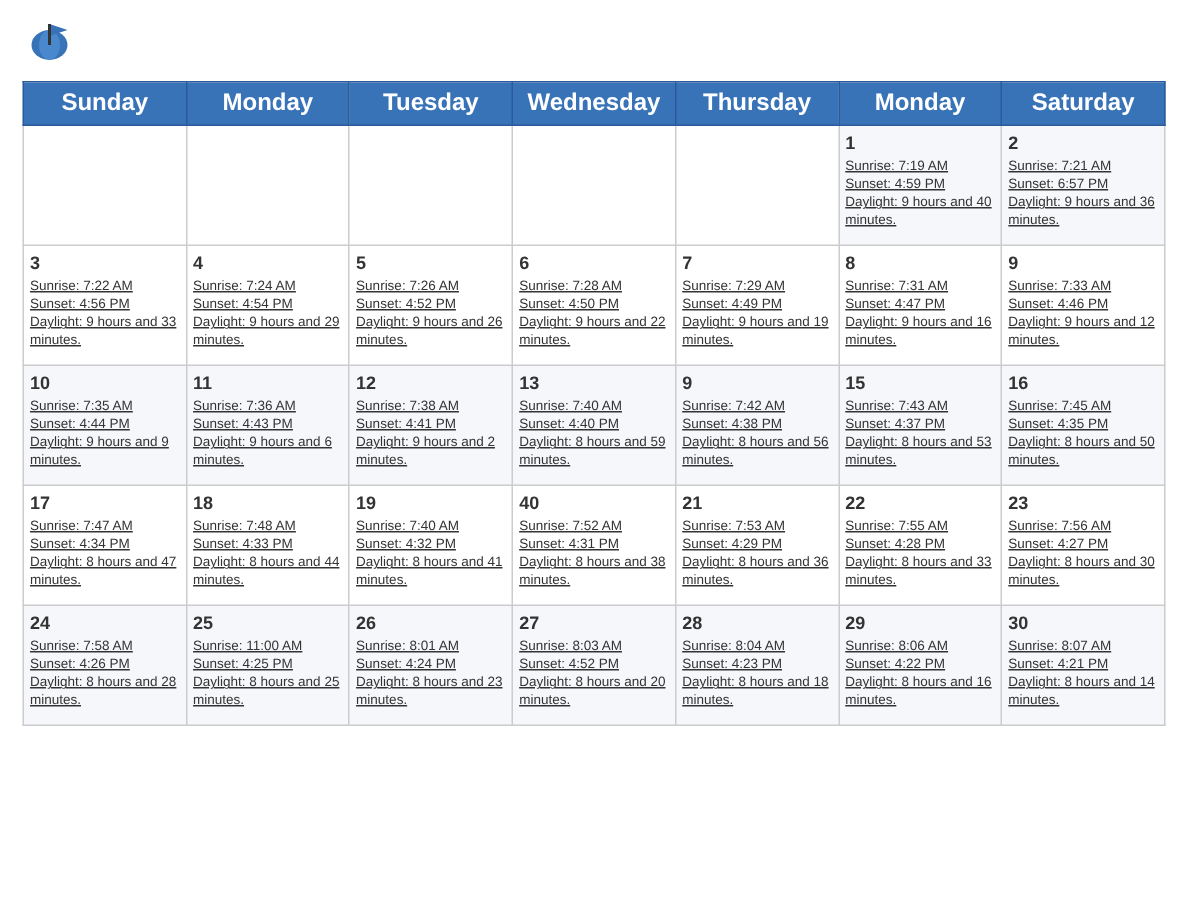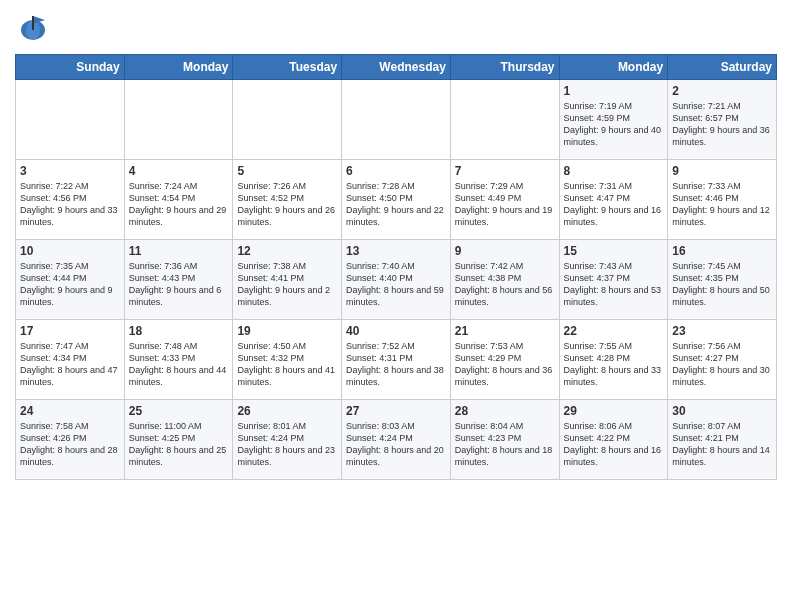--- a/index.html
+++ b/index.html
@@ -52,24 +52,24 @@
       color: #555;
     }
     .calendar-table {
       width: 100%;
       border-collapse: collapse;
       table-layout: fixed;
     }
     .calendar-table th {
       background-color: #3873b8;
       color: #fff;
-      font-size: 12px;
+      font-size: 16px;
       font-weight: bold;
       padding: 5px 4px;
-      text-align: right;
+      text-align: center;
       border: 1px solid #2a5a9a;
     }
     .calendar-table td {
       border: 1px solid #ccc;
       vertical-align: top;
       padding: 4px 4px;
       font-size: 9.5px;
       color: #333;
       height: 80px;
       background: #fff;
@@ -83,20 +83,21 @@
     .day-num {
       font-size: 12px;
       font-weight: bold;
       display: block;
       margin-bottom: 2px;
     }
     .day-info {
       font-size: 9px;
       line-height: 1.35;
       color: #333;
+      text-decoration: underline;
     }
     .empty-cell {
       background: #fff !important;
     }
   </style>
 </head>
 <body>
 
 <div class="page">
   <div class="header">
@@ -268,21 +269,21 @@
           </td>
           <td>
             <span class="day-num">18</span>
             <div class="day-info">Sunrise: 7:48 AM
 Sunset: 4:33 PM
 Daylight: 8 hours
 and 44 minutes.</div>
           </td>
           <td>
             <span class="day-num">19</span>
-            <div class="day-info">Sunrise: 4:50 AM
+            <div class="day-info">Sunrise: 7:40 AM
 Sunset: 4:32 PM
 Daylight: 8 hours
 and 41 minutes.</div>
           </td>
           <td>
             <span class="day-num">40</span>
             <div class="day-info">Sunrise: 7:52 AM
 Sunset: 4:31 PM
 Daylight: 8 hours
 and 38 minutes.</div>
@@ -327,21 +328,21 @@
           <td>
             <span class="day-num">26</span>
             <div class="day-info">Sunrise: 8:01 AM
 Sunset: 4:24 PM
 Daylight: 8 hours
 and 23 minutes.</div>
           </td>
           <td>
             <span class="day-num">27</span>
             <div class="day-info">Sunrise: 8:03 AM
-Sunset: 4:24 PM
+Sunset: 4:52 PM
 Daylight: 8 hours
 and 20 minutes.</div>
           </td>
           <td>
             <span class="day-num">28</span>
             <div class="day-info">Sunrise: 8:04 AM
 Sunset: 4:23 PM
 Daylight: 8 hours
 and 18 minutes.</div>
           </td>

